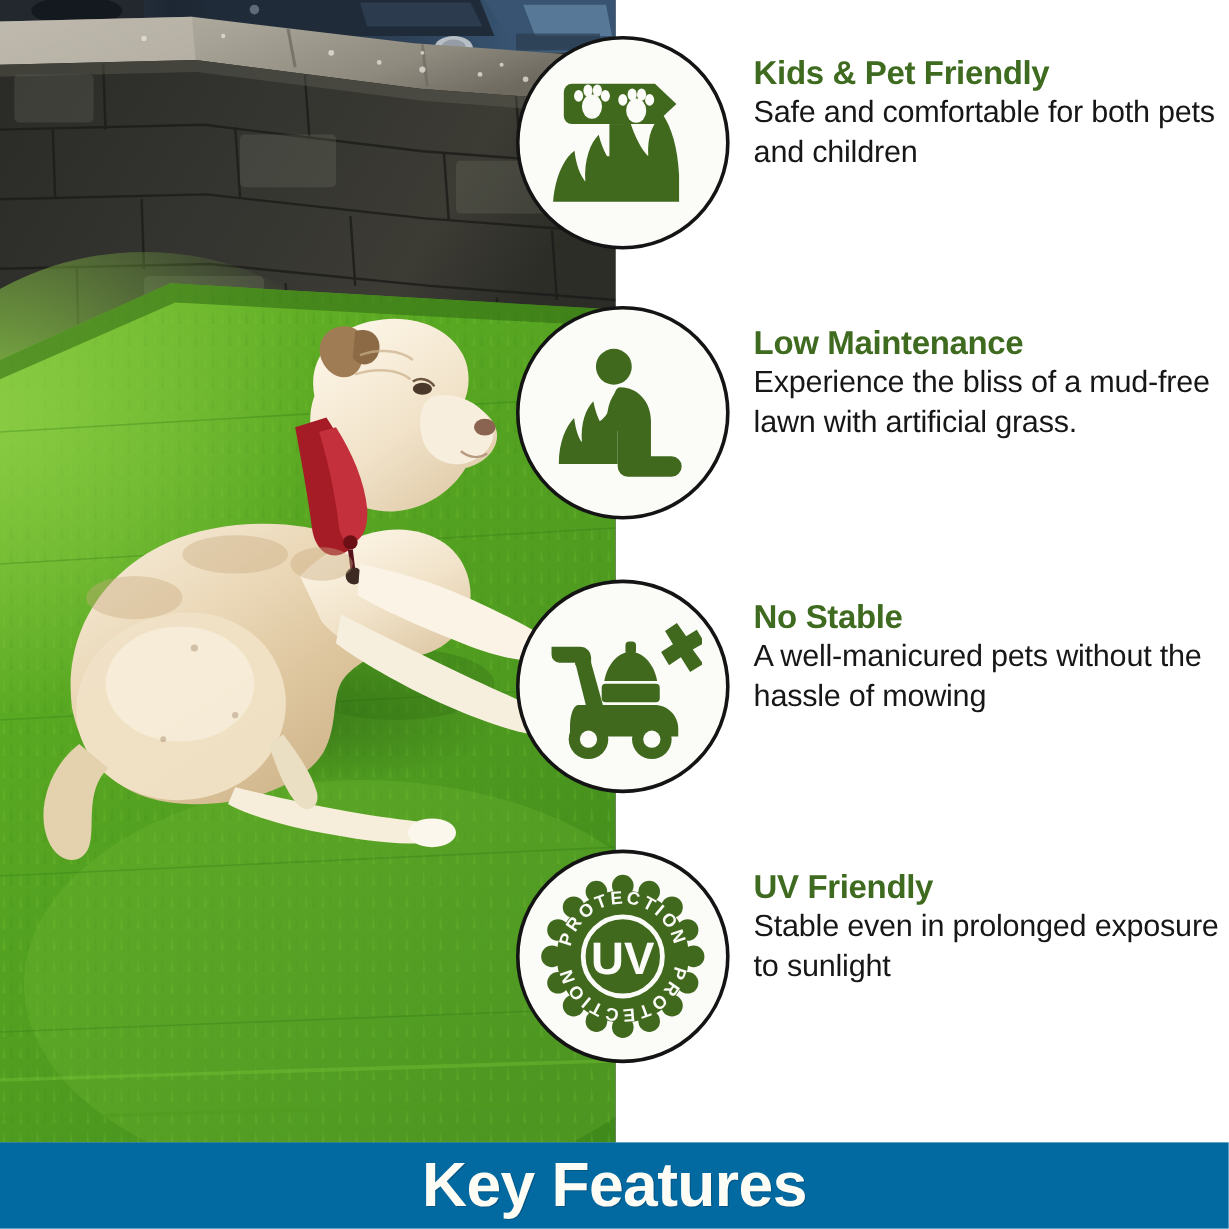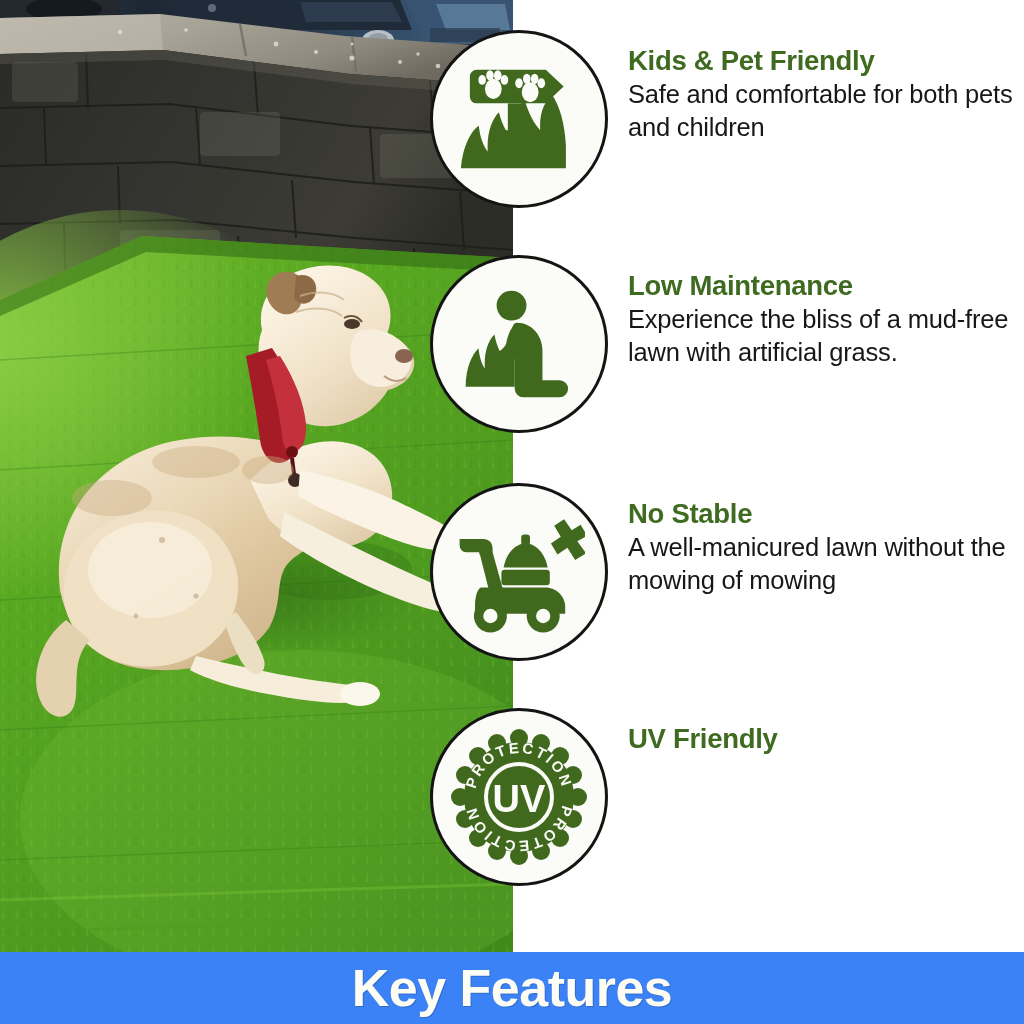--- a/index.html
+++ b/index.html
@@ -50,21 +50,21 @@
     color:#171717;
     font-size:25.5px;
     line-height:1.3;
     margin-top:2px;
     letter-spacing:-0.2px;
   }
 
   
   .footer {
     position:absolute; left:0; top:952px; width:1024px; height:72px;
-    background:#3b82f6;
+    background:#0369a1;
     display:flex; align-items:center; justify-content:center;
   }
   .footer-title {
     color:#fdfdf6;
     font-size:52px;
     font-weight:bold;
     letter-spacing:-0.5px;
     line-height:1;
     text-shadow:1px 1px 0 rgba(0,0,0,.18);
   }
@@ -345,21 +345,21 @@
           </g>
           <circle cx="34" cy="100" r="6.5" fill="#fbfbf8"></circle>
           <circle cx="82" cy="100" r="6.5" fill="#fbfbf8"></circle>
           <g fill="#40691e">
             <path d="M92 18 l9 -6 7 10 8 -5 6 10 -9 5 8 11 -10 6 -7 -11 -9 6 -6 -10 9 -6 Z"></path>
           </g>
         </svg>
       </div>
       <div class="ftext">
         <div class="ftitle">No Stable</div>
-        <div class="fdesc">A well-manicured lawn without the mowing of mowing</div>
+        <div class="fdesc">A well-manicured pets without the hassle of mowing</div>
       </div>
     </div>
 
     <div class="feature f4">
       <div class="icon-circle">
         <svg width="140" height="140" viewBox="0 0 140 140" aria-hidden="true">
           <defs>
             <path id="arcTop" d="M 70 70 m -44 0 a 44 44 0 0 1 88 0" fill="none"></path>
             <path id="arcBot" d="M 70 70 m 44 0 a 44 44 0 0 1 -88 0" fill="none"></path>
           </defs>
@@ -390,20 +390,21 @@
           <text fill="#fbfbf8" font-family="Liberation Sans, sans-serif" font-size="15" font-weight="bold" letter-spacing="2.4">
             <textPath href="#arcTop" startOffset="50%" text-anchor="middle">PROTECTION</textPath>
           </text>
           <text fill="#fbfbf8" font-family="Liberation Sans, sans-serif" font-size="15" font-weight="bold" letter-spacing="2.4">
             <textPath href="#arcBot" startOffset="50%" text-anchor="middle">PROTECTION</textPath>
           </text>
         </svg>
       </div>
       <div class="ftext">
         <div class="ftitle">UV Friendly</div>
+        <div class="fdesc">Stable even in prolonged exposure to sunlight</div>
       </div>
     </div>
 
   </div>
 
   <div class="footer">
     <div class="footer-title">Key Features</div>
   </div>
 
 </div>

